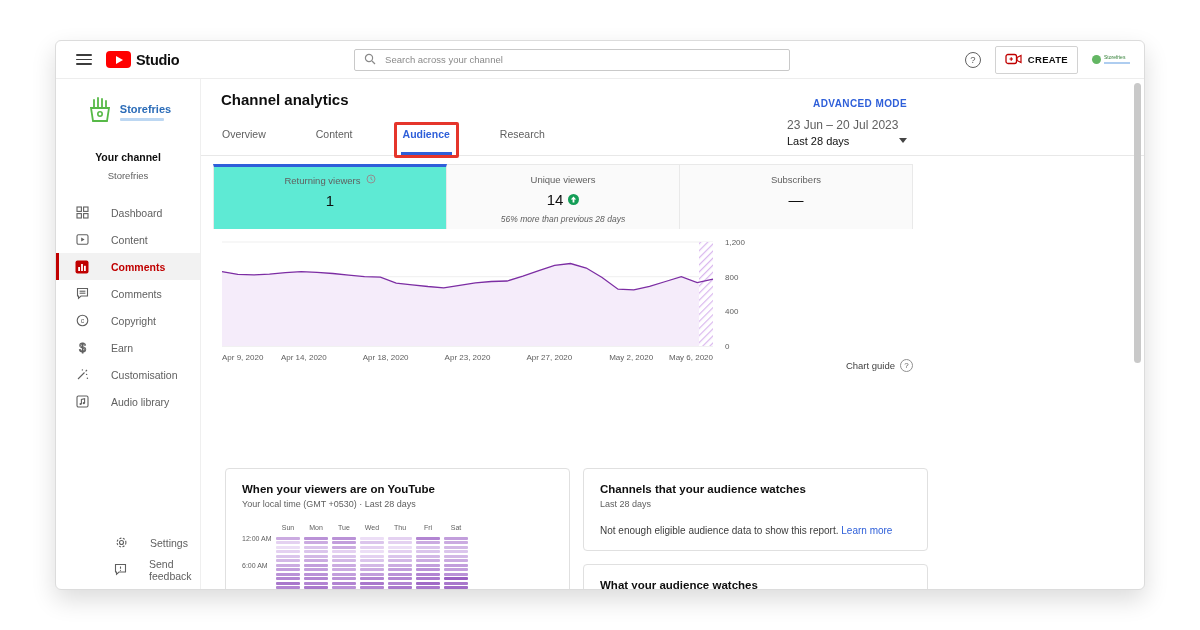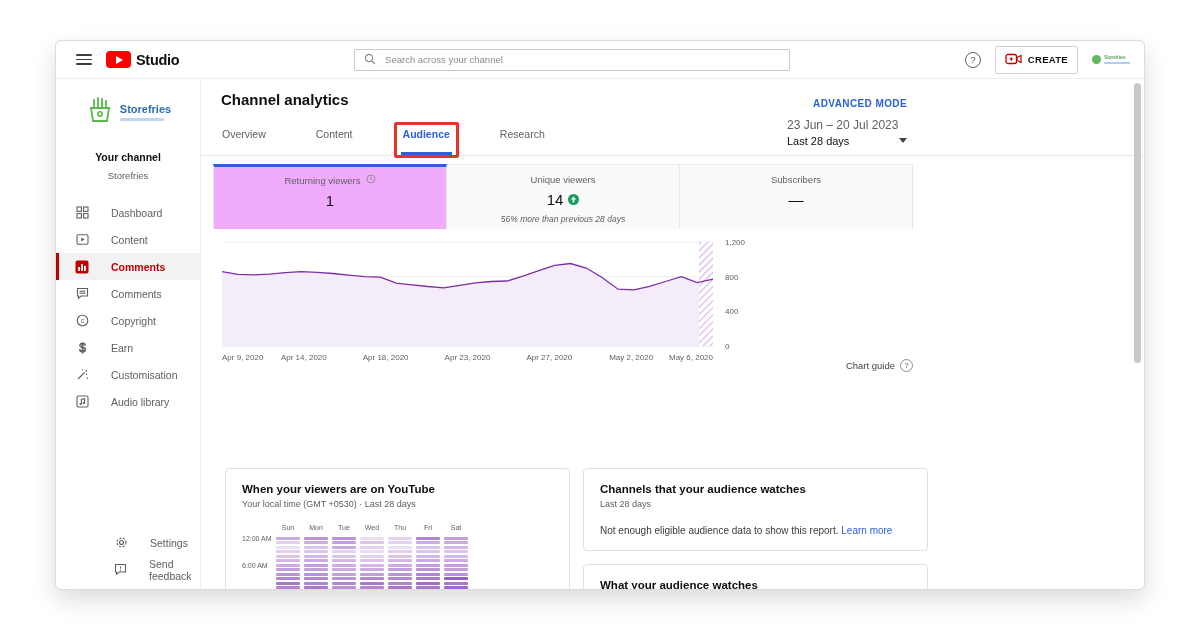--- a/index.html
+++ b/index.html
@@ -73,21 +73,21 @@
   .tab.active .underline { position:absolute; left:-2px; right:-2px; bottom:0; height:3px; background:#2e5fd9; }
   .annotation-box { position:absolute; left:-9px; right:-9px; top:3px; bottom:-3px;
     border:3px solid #e5352b; border-radius:2px; pointer-events:none; }
 
   
   .module { position:absolute; left:12px; top:85px; width:700px; }
   .metric-strip { display:flex; height:65px; }
   .metric-card { flex:1; position:relative; text-align:center; padding-top:9px; background:#fafafa;
     border-top:1px solid #e9e9e9; border-right:1px solid #e9e9e9; cursor:pointer; }
   .metric-card:first-child { border-left:1px solid #e9e9e9; }
-  .metric-card.selected { background:#f0abfc; border-top:3px solid #2e5fd9; padding-top:7px; }
+  .metric-card.selected { background:#5eead4; border-top:3px solid #2e5fd9; padding-top:7px; }
   .metric-label { font-size:9.5px; color:#606060; display:flex; align-items:center; justify-content:center; gap:5px; }
   .metric-value { font-size:15px; color:#0f0f0f; margin-top:6px; display:flex; align-items:center; justify-content:center; gap:5px; }
   .metric-note { font-size:8.5px; font-style:italic; color:#606060; margin-top:6px; }
 
   .chart-wrap { position:relative; height:140px; margin-top:5px; }
   .chart-guide { position:absolute; right:0px; bottom:2px; display:flex; align-items:center; gap:5px;
     font-size:9.5px; color:#424242; cursor:pointer; }
   .cg-q { width:13px; height:13px; border:1px solid #909090; border-radius:50%; font-size:8px;
     color:#606060; display:flex; align-items:center; justify-content:center; }
 

